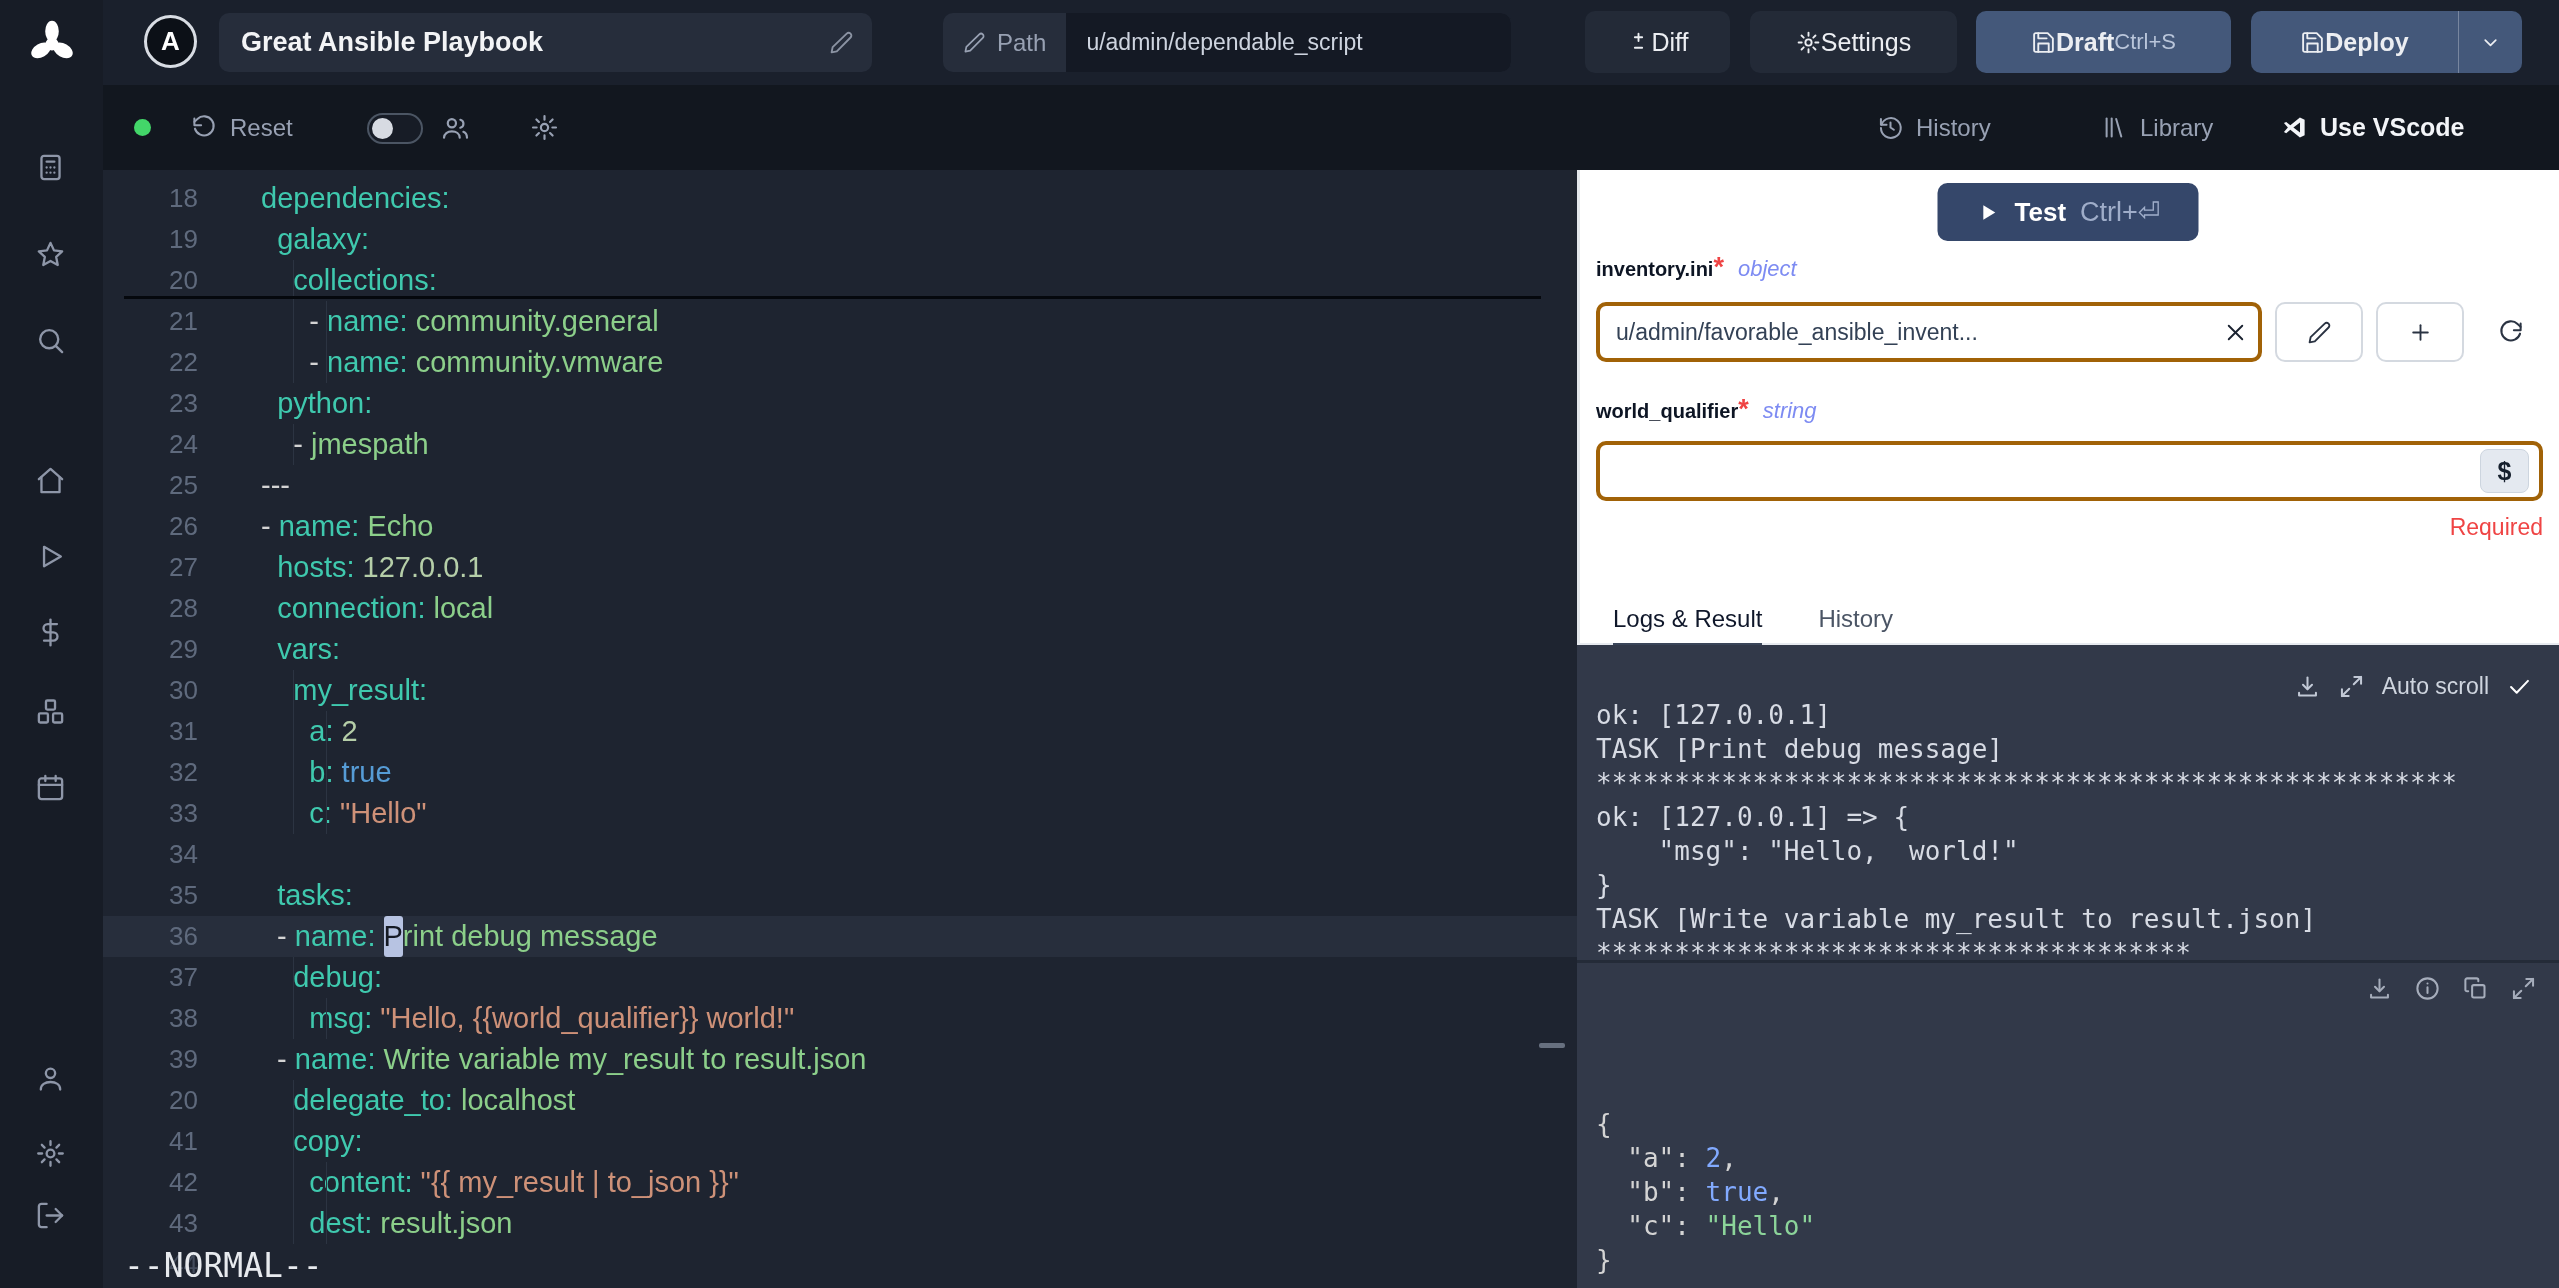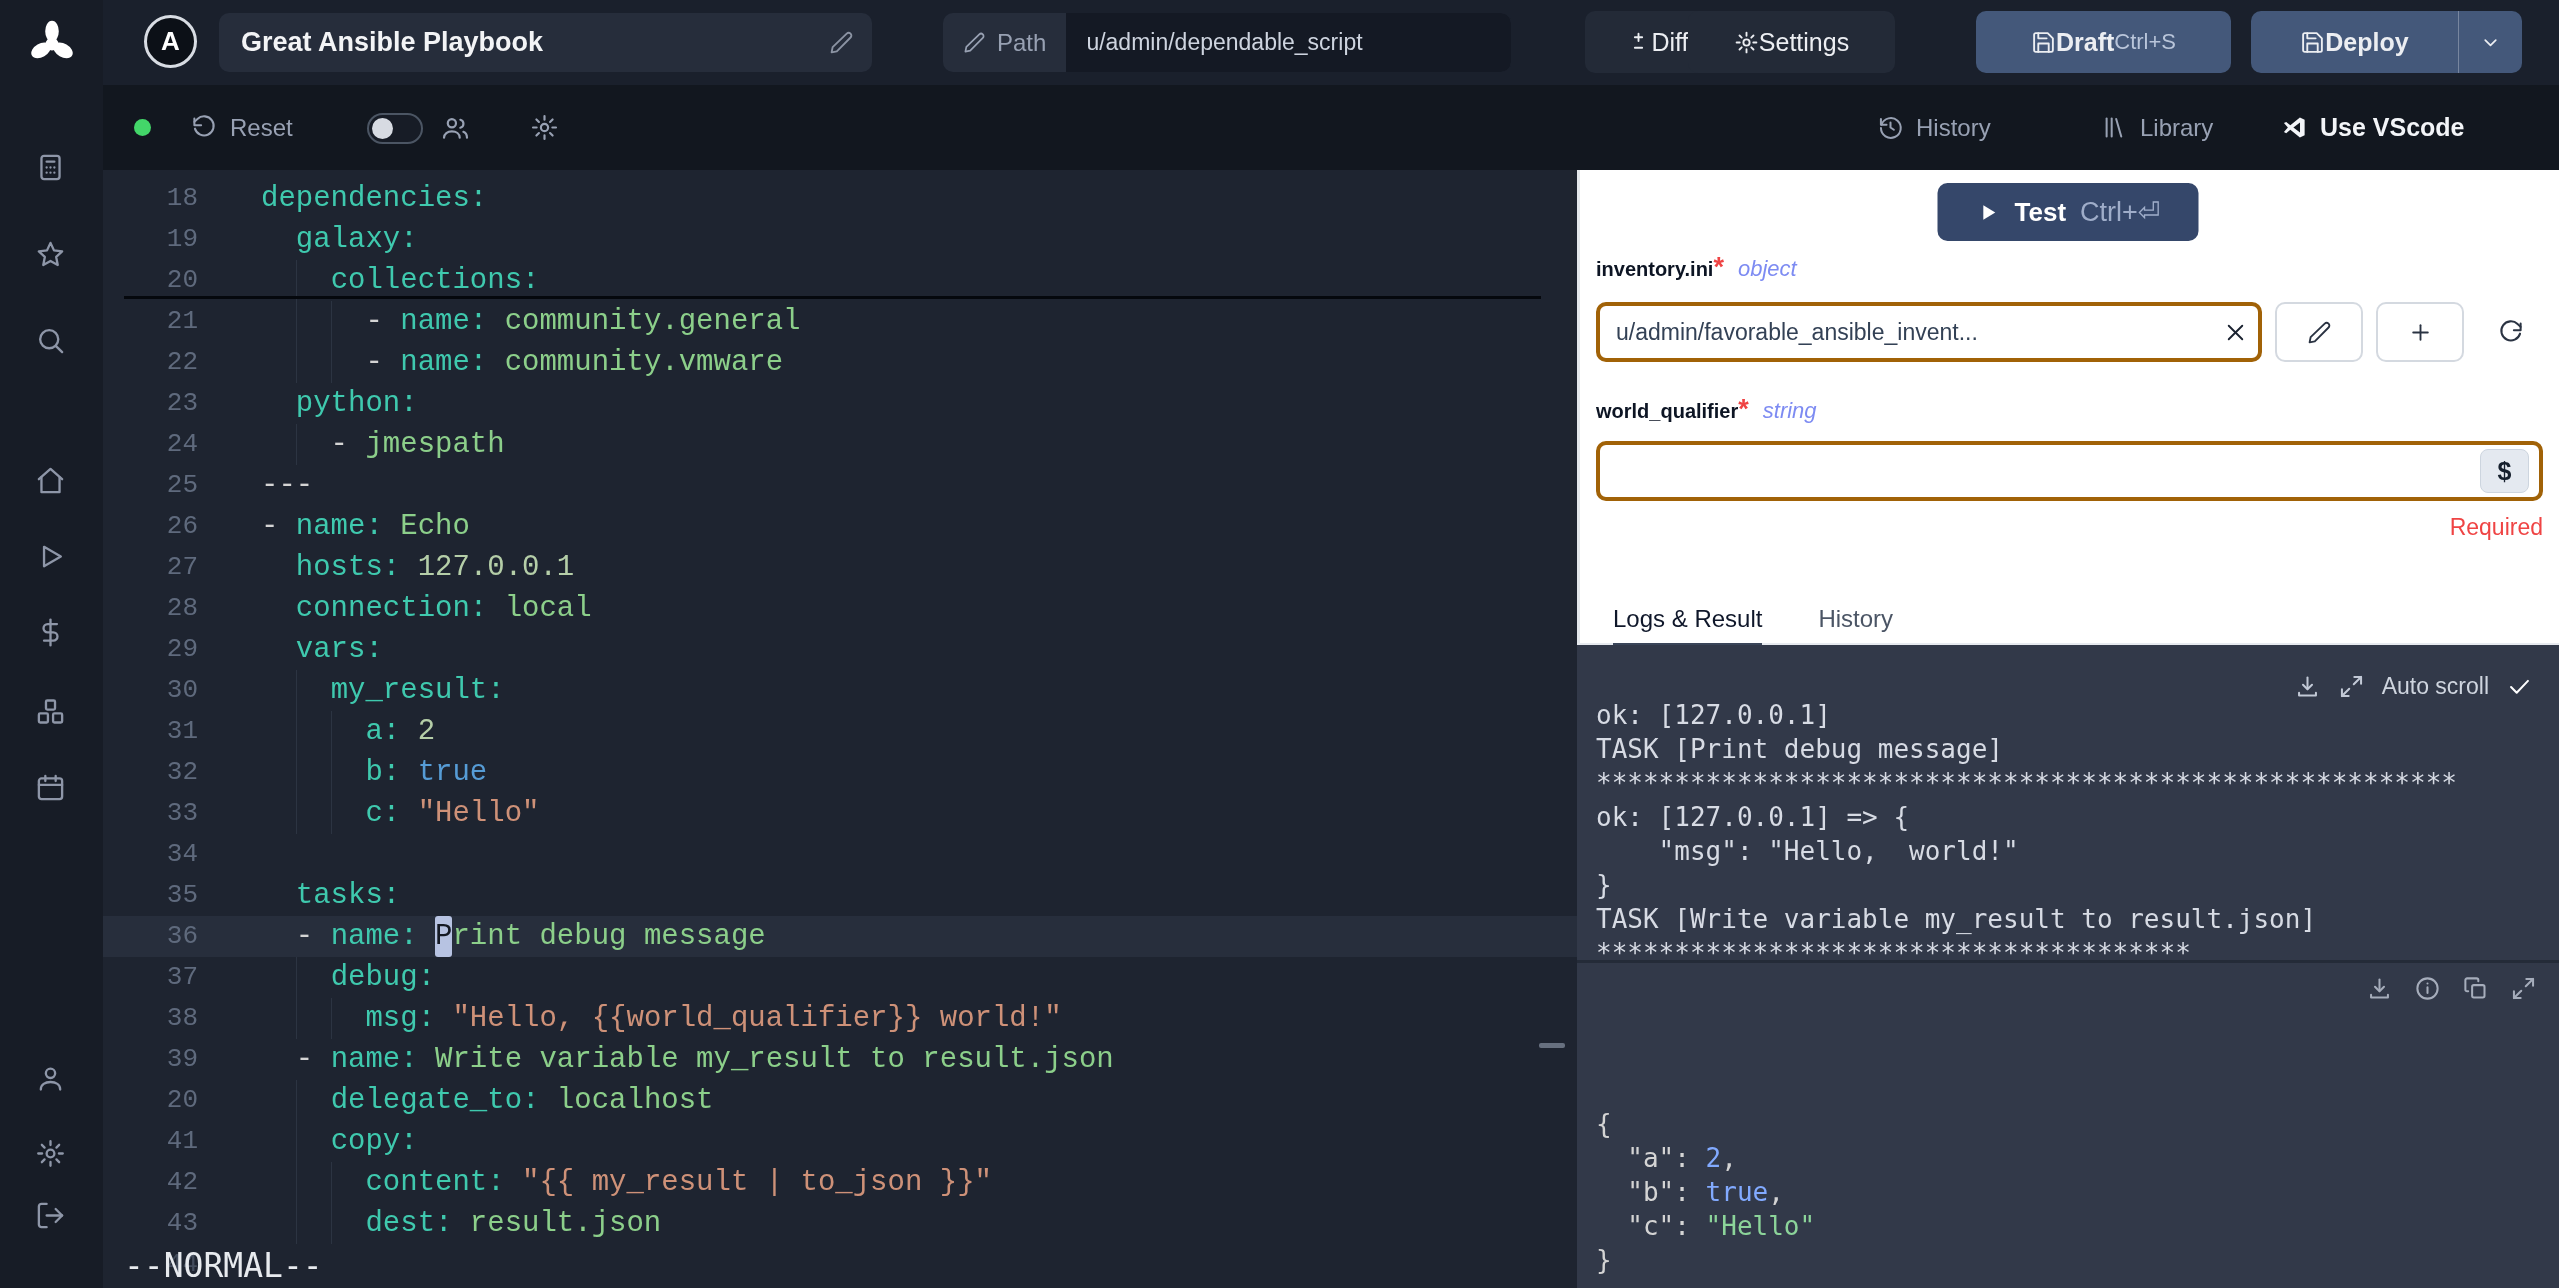--- a/index.html
+++ b/index.html
@@ -38,21 +38,21 @@
   .dot{position:absolute;left:31px;top:34px;width:17px;height:17px;border-radius:50%;background:#43d669;}
   .t2-item{position:absolute;top:0;height:85px;display:flex;align-items:center;gap:12px;color:#98a1b3;font-size:24px;cursor:pointer;}
   .t2-item .ic{width:27px;height:27px;}
   .t2-item.vscode{color:#f3f5f8;font-weight:600;font-size:25px;}
   .toggle{position:absolute;left:264px;top:28px;width:56px;height:31px;border:2px solid #4b5563;border-radius:17px;background:#171c26;box-sizing:border-box;cursor:pointer;}
   .knob{position:absolute;left:3px;top:3px;width:21px;height:21px;border-radius:50%;background:#d7dbe2;}
   .t2-icon{position:absolute;top:28px;width:29px;height:29px;color:#98a1b3;cursor:pointer;}
 
   
   .editor{position:absolute;left:103px;top:170px;width:1474px;height:1118px;background:#1e2430;overflow:hidden;}
-  #code-lines{position:absolute;inset:0;padding-top:8px;font-family:Liberation Mono, monospace;font-size:29px;}
+  #code-lines{position:absolute;inset:0;padding-top:8px;font-family:Liberation Sans, sans-serif;font-size:29px;}
   .code-line{height:41px;line-height:41px;white-space:pre;position:relative;}
   .code-line.hl{background:#272e3c;}
   .ln{display:inline-block;width:95px;text-align:right;color:#5f6a7d;font-size:26px;vertical-align:top;}
   .code-line.dim .ln{color:#434c5c;}
   .code-text{position:relative;display:inline-block;margin-left:63px;vertical-align:top;}
   .guide{position:absolute;top:0;bottom:0;width:1px;background:#2c3442;}
   .tok-pl{color:#d4d4d4;}
   .tok-key{color:#3fc9ae;}
   .tok-val{color:#8ccf8a;}
   .tok-num{color:#b5cea8;}
@@ -192,21 +192,21 @@
     <button class="tb-btn" style="left:1482px;width:145px;">
       <span class="ic i24">
           <svg viewBox="0 0 24 24" fill="none" stroke="currentColor" stroke-width="1.8" stroke-linecap="round" stroke-linejoin="round">
             <path d="M12 3.5v7"></path>
             <path d="M8.5 7h7"></path>
             <path d="M8.5 17h7"></path>
           </svg>
         </span>
       <span>Diff</span>
     </button>
-    <button class="tb-btn" style="left:1585px;width:207px;">
+    <button class="tb-btn" style="left:1647px;width:207px;">
       <span class="ic i24">
           <svg viewBox="0 0 24 24" fill="none" stroke="currentColor" stroke-width="1.8" stroke-linecap="round" stroke-linejoin="round">
             <circle cx="12" cy="12" r="3"></circle>
             <path d="M12 2.5v3M12 18.5v3M2.5 12h3M18.5 12h3M5.3 5.3l2.1 2.1M16.6 16.6l2.1 2.1M18.7 5.3l-2.1 2.1M7.4 16.6l-2.1 2.1"></path>
           </svg>
         </span>
       <span>Settings</span>
     </button>
     <button class="tb-btn primary" style="left:1873px;width:255px;">
       <span class="ic i24">

